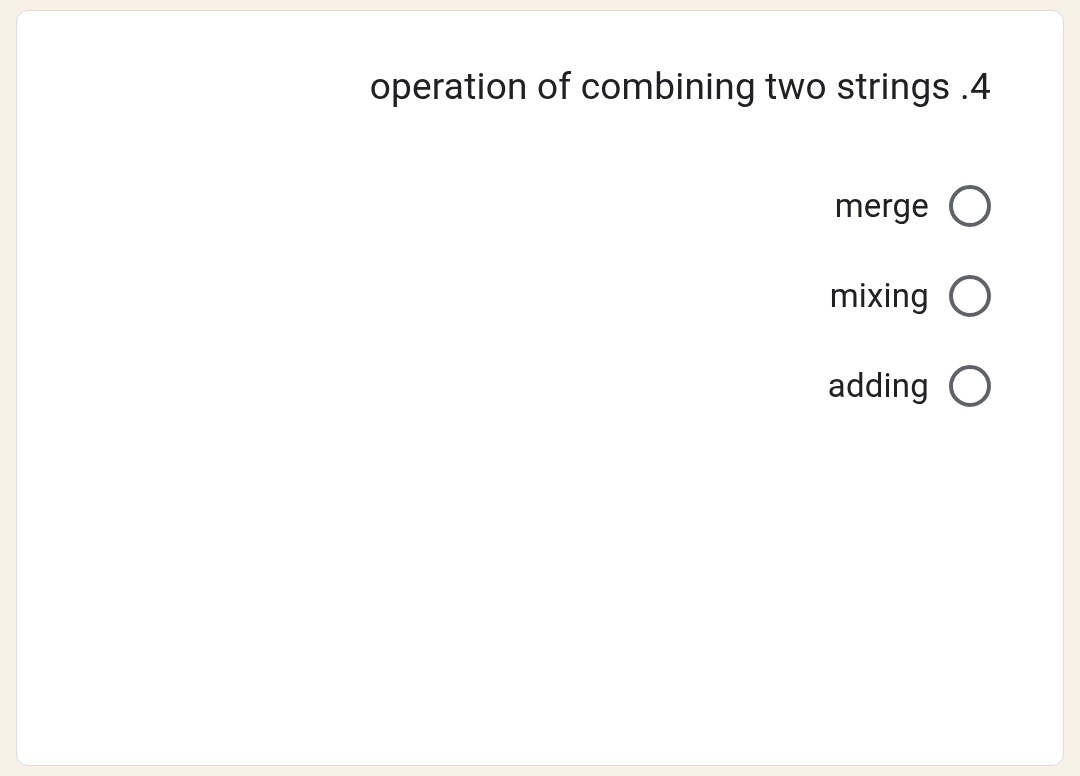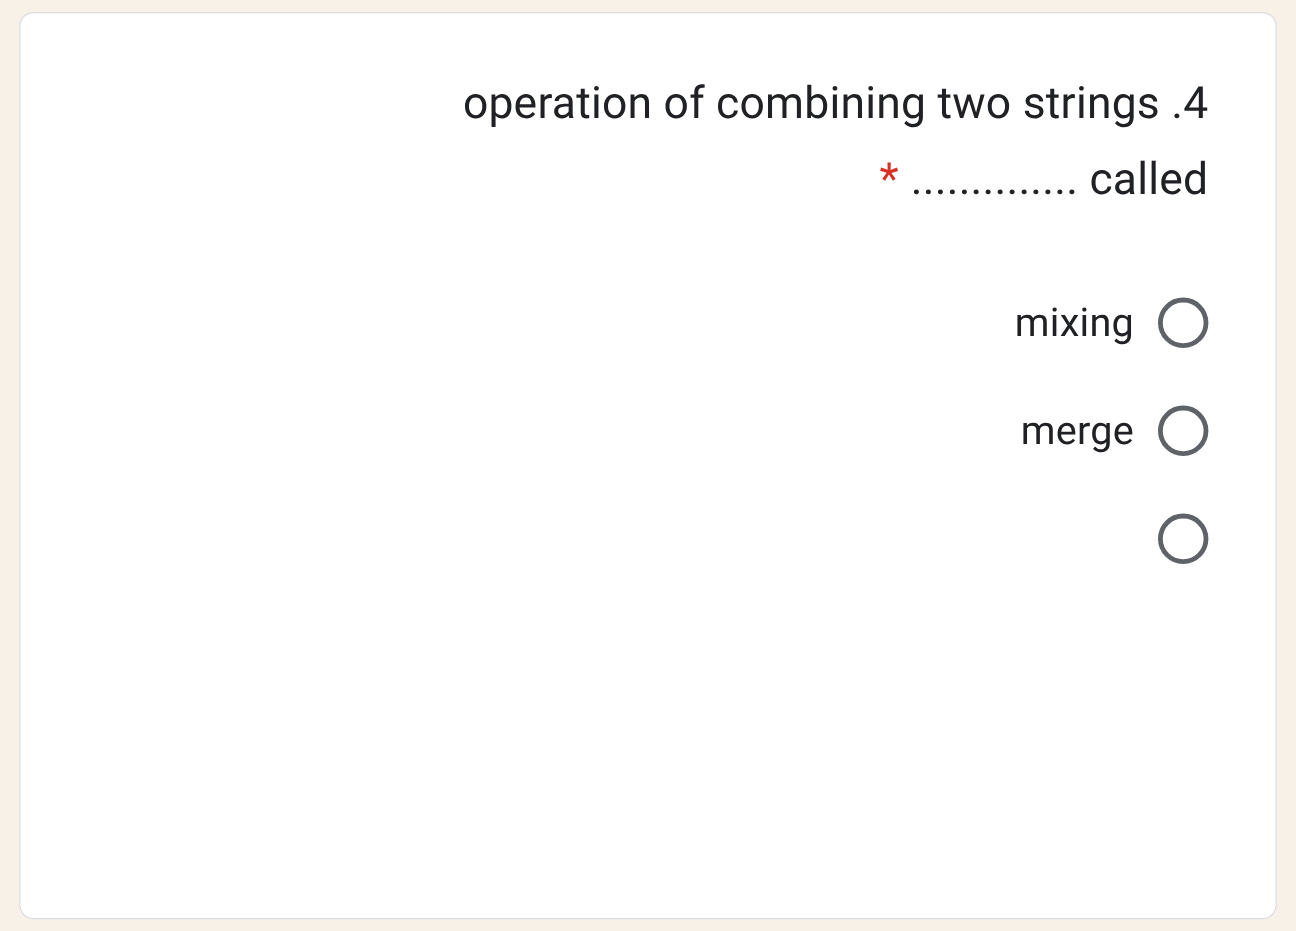--- a/index.html
+++ b/index.html
@@ -14,21 +14,21 @@
       height: 776px;
       padding: 10px 16px;
       display: flex;
       align-items: stretch;
     }
     .card {
       background-color: #ffffff;
       border: 1px solid #dadce0;
       border-radius: 12px;
       width: 100%;
-      padding: 48px 56px 56px 56px;
+      padding: 48px 72px 56px 56px;
     }
     .question-block {
       text-align: right;
       margin-bottom: 70px;
     }
     .question-line1 {
       font-size: 37px;
       color: #202124;
       letter-spacing: 0.2px;
       line-height: 1.5;
@@ -68,31 +68,29 @@
       border: 4px solid #5f6368;
       flex-shrink: 0;
     }
   </style>
 </head>
 <body>
 
 <div class="card">
   <div class="question-block">
     <div class="question-line1">operation of combining two strings .4</div>
-    <div class="question-line2">
-      <span class="required-star">*</span><span>..............</span><span> called</span>
-    </div>
   </div>
 
   <div class="options">
+    <div class="option-row">
+      <span class="option-label">merge</span>
+      <span class="radio-circle"></span>
+    </div>
     <div class="option-row">
       <span class="option-label">mixing</span>
       <span class="radio-circle"></span>
     </div>
     <div class="option-row">
-      <span class="option-label">merge</span>
-      <span class="radio-circle"></span>
-    </div>
-    <div class="option-row">
+      <span class="option-label">adding</span>
       <span class="radio-circle"></span>
     </div>
   </div>
 </div>
 
 </body></html>

